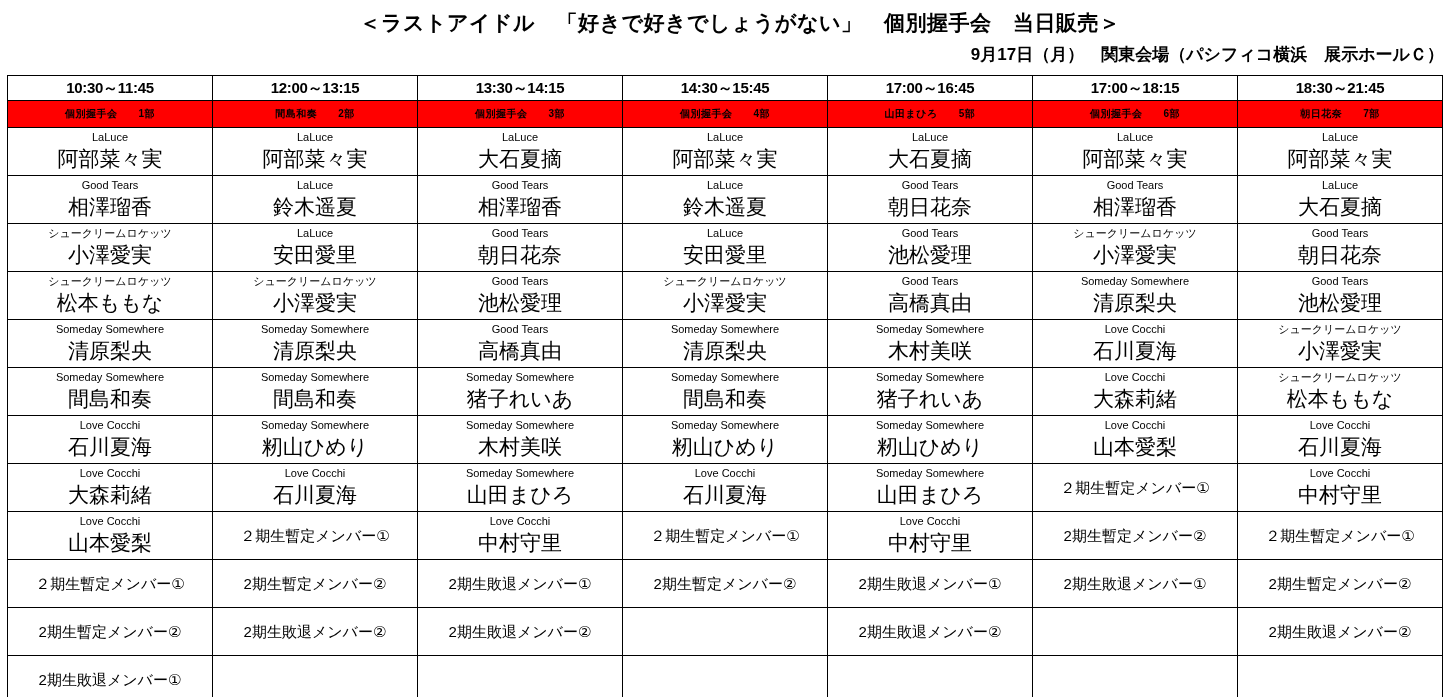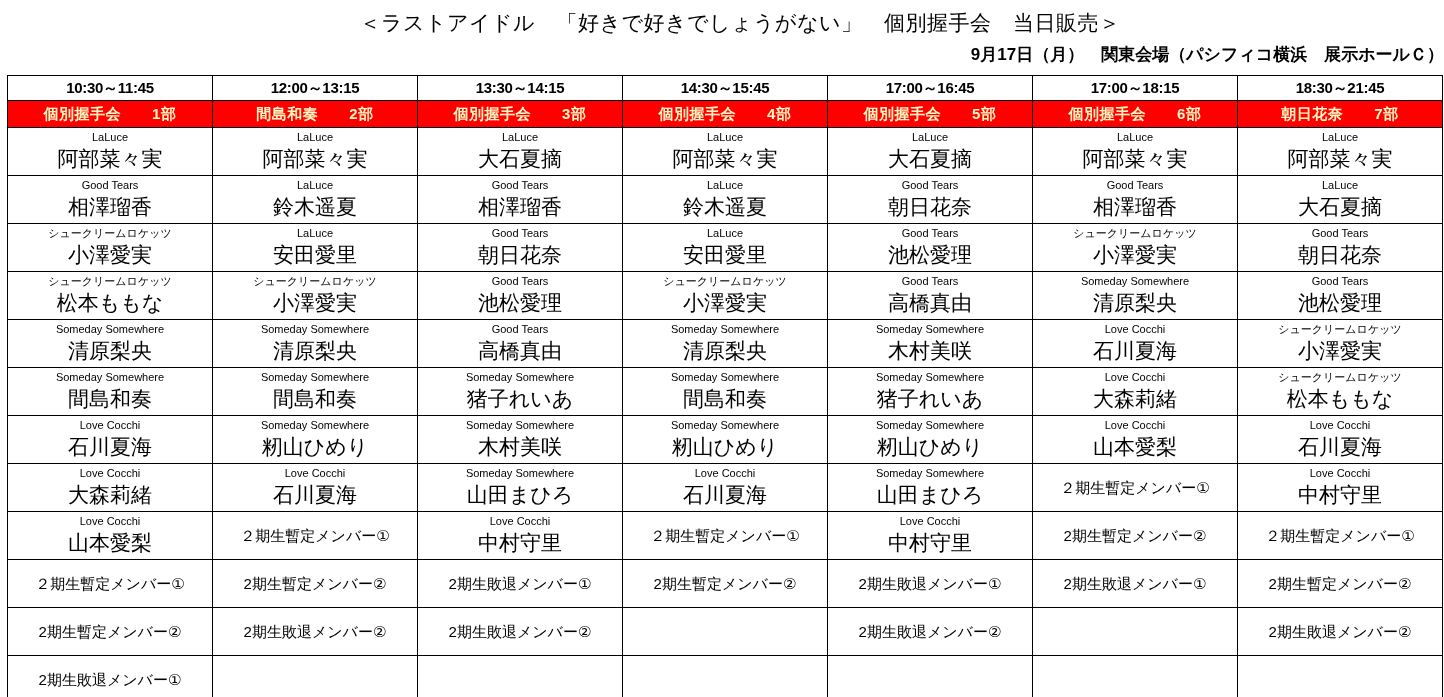--- a/index.html
+++ b/index.html
@@ -15,21 +15,21 @@
     overflow: hidden;
   }
   .page {
     width: 1444px;
     height: 697px;
     position: relative;
   }
   .title-main {
     text-align: center;
     font-size: 21px;
-    font-weight: normal;
+    font-weight: bold;
     letter-spacing: 0.5px;
     padding-top: 8px;
     line-height: 1.4;
     padding-left: 36px;
   }
   .title-sub {
     text-align: right;
     font-size: 17px;
     font-weight: bold;
     padding-top: 6px;
@@ -51,22 +51,22 @@
   }
   .time-cell {
     height: 24px;
     font-size: 15px;
     font-weight: bold;
     letter-spacing: -0.3px;
   }
   .part-cell {
     height: 26px;
     background: #ff0000;
-    color: #fef9c3;
-    font-size: 15px;
+    color: #000000;
+    font-size: 10px;
     font-weight: bold;
     letter-spacing: 0.5px;
   }
   .slot-cell {
     height: 47px;
     padding: 2px 0 3px 0;
   }
   .grp {
     font-size: 11px;
     line-height: 1.25;
@@ -105,21 +105,21 @@
           <td class="time-cell">14:30～15:45</td>
           <td class="time-cell">17:00～16:45</td>
           <td class="time-cell">17:00～18:15</td>
           <td class="time-cell">18:30～21:45</td>
         </tr>
         <tr>
           <td class="part-cell">個別握手会　　1部</td>
           <td class="part-cell">間島和奏　　2部</td>
           <td class="part-cell">個別握手会　　3部</td>
           <td class="part-cell">個別握手会　　4部</td>
-          <td class="part-cell">個別握手会　　5部</td>
+          <td class="part-cell">山田まひろ　　5部</td>
           <td class="part-cell">個別握手会　　6部</td>
           <td class="part-cell">朝日花奈　　7部</td>
         </tr>
         <tr>
           <td class="slot-cell">
             <div class="grp">LaLuce</div>
             <div class="nm">阿部菜々実</div>
           </td>
           <td class="slot-cell">
             <div class="grp">LaLuce</div>

